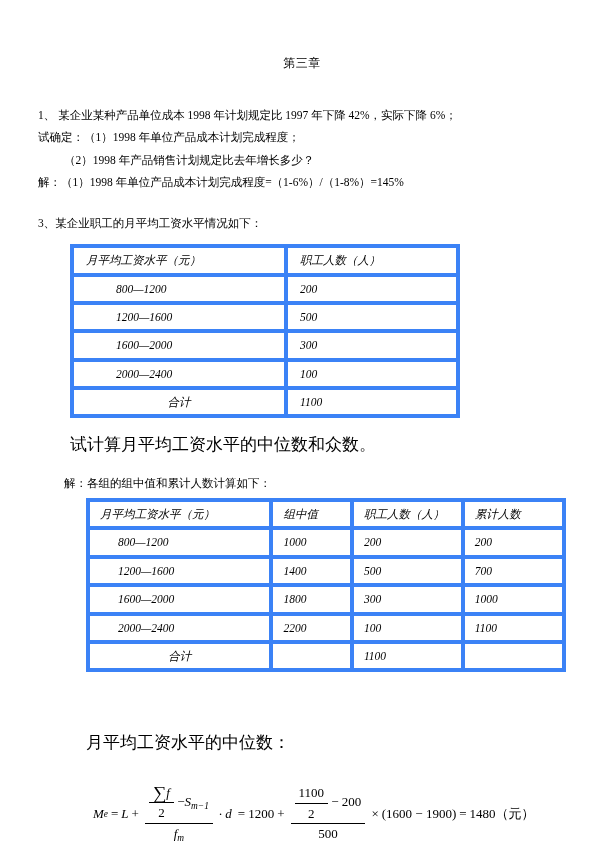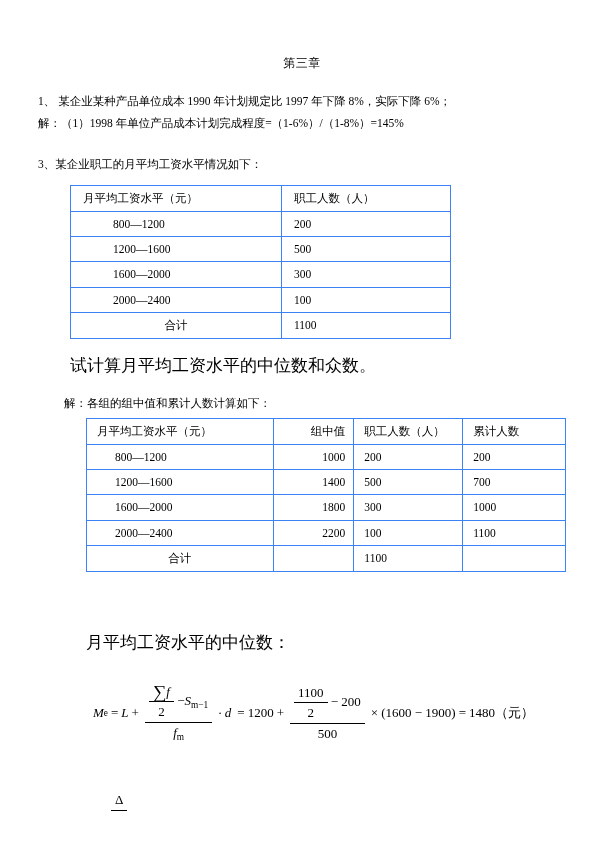--- a/index.html
+++ b/index.html
@@ -24,56 +24,57 @@
   }
   .content {
     position: absolute;
     left: 38px;
     top: 55px;
     width: 528px;
   }
   .doc-title {
     text-align: center;
     font-size: 12px;
-    margin-bottom: 18px;
+    margin-bottom: 32px;
     letter-spacing: 0.5px;
   }
   .para {
     line-height: 1.95;
     font-size: 11.5px;
     white-space: nowrap;
   }
   .indent1 { padding-left: 0; }
   .indent2 { padding-left: 26px; }
   .indent3 { padding-left: 26px; }
   .gap-sm { height: 10px; }
   .gap-md { height: 18px; }
   .gap-lg { height: 24px; }
 
   table.tbl {
     border-collapse: collapse;
     margin-left: 32px;
     font-size: 11.5px;
   }
   table.tbl td, table.tbl th {
-    border: 1px solid #3b82f6;
+    border: 4px solid #3b82f6;
     padding: 3px 8px;
     font-weight: normal;
     text-align: left;
     line-height: 1.6;
     white-space: nowrap;
+    font-style: italic;
   }
   table.t1 td:nth-child(1) { width: 160px; }
   table.t1 td:nth-child(2) { width: 148px; }
   table.t1 td.val { padding-left: 42px; }
   table.t1 td.hdr { padding-left: 12px; }
   table.t1 td.center { text-align: center; }
 
   table.t2 td:nth-child(1) { width: 150px; }
-  table.t2 td:nth-child(2) { width: 62px; text-align: right; }
+  table.t2 td:nth-child(2) { width: 62px; }
   table.t2 td:nth-child(3) { width: 90px; }
   table.t2 td:nth-child(4) { width: 84px; }
   table.t2 td.val { padding-left: 28px; }
   table.t2 td.hdr { padding-left: 10px; }
   table.t2 td.center { text-align: center; }
 
   .formula-line {
     margin-left: 40px;
     font-family: "Liberation Serif", serif;
     font-size: 13px;
@@ -94,41 +95,44 @@
     line-height: 1.35;
   }
   .frac .den {
     padding: 1px 4px 0 4px;
     line-height: 1.35;
   }
   .ital { font-style: italic; }
   .sub {
     font-size: 0.72em;
     vertical-align: -0.28em;
+    font-style: italic;
   }
   .big-sigma {
     font-size: 1.45em;
     line-height: 0.85;
     vertical-align: -0.12em;
   }
   .op { margin: 0 3px; }
   .label-line {
     font-size: 17px;
     padding-left: 32px;
   }
 </style>
 </head>
 <body>
 
 <div class="page">
   <div class="content">
 
     <div class="doc-title">第三章</div>
 
-    <div class="para indent1">1、 某企业某种产品单位成本 1990 年计划规定比 1997 年下降 8%，实际下降 6%；</div>
+    <div class="para indent1">1、 某企业某种产品单位成本 1998 年计划规定比 1997 年下降 42%，实际下降 6%；</div>
+    <div class="para indent1">试确定：（1）1998 年单位产品成本计划完成程度；</div>
+    <div class="para indent2">（2）1998 年产品销售计划规定比去年增长多少？</div>
     <div class="para indent1">解：（1）1998 年单位产品成本计划完成程度=（1-6%）/（1-8%）=145%</div>
 
     <div class="gap-md"></div>
 
     <div class="para indent1">3、某企业职工的月平均工资水平情况如下：</div>
 
     <div class="gap-sm"></div>
 
     <table class="tbl t1">
       <tbody>

